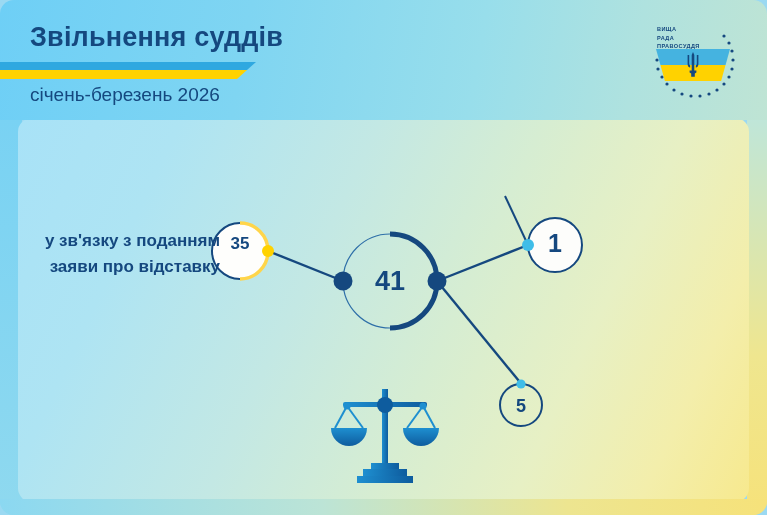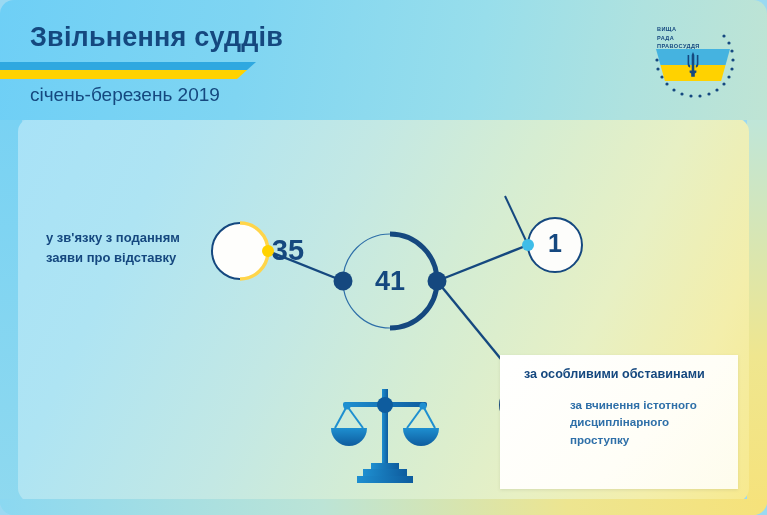--- a/index.html
+++ b/index.html
@@ -77,35 +77,35 @@
     position:absolute;left:0;bottom:0;width:767px;height:16px;
     background:linear-gradient(90deg,#8BD8F1 0%,#BCE4D6 42%,#EDE590 74%,#F6E27A 100%);
   }
 
   
   svg.layer{position:absolute;left:0;top:0;width:767px;height:515px;pointer-events:none;}
 
   
   .lbl{position:absolute;color:#15487F;font-weight:700;}
   .lbl-retire{
-    left:18px;top:228px;width:202px;text-align:left;
-    font-size:13px;line-height:1.55;padding-left:28px;
+    left:18px;top:228px;width:202px;text-align:right;
+    font-size:17px;line-height:1.55;
   }
   .lbl-own{
     left:505px;top:162px;width:180px;text-align:left;
     font-size:14.5px;line-height:1.5;
   }
   .lbl-total{
     left:295px;top:341px;width:190px;text-align:center;
     font-size:14px;
   }
 
   
   .num{position:absolute;color:#15487F;font-weight:700;text-align:center;}
-  .num-35{left:212px;top:234px;width:56px;font-size:29px;padding-left:48px;}
+  .num-35{left:212px;top:234px;width:56px;font-size:17px;}
   .num-41{left:360px;top:266px;width:60px;font-size:27px;}
   .num-1 {left:528px;top:229px;width:54px;font-size:25px;}
   .num-5 {left:503px;top:396px;width:36px;font-size:18px;color:#15487F;}
 
   
   .infobox{
     position:absolute;left:500px;top:355px;width:238px;height:134px;
     background:linear-gradient(135deg,#FFFFFF 0%,#FFFEF7 60%,#FEFCEC 100%);
     box-shadow:0 1px 3px rgba(120,130,90,.18);
   }
@@ -132,21 +132,21 @@
   <div class="bgbottom"></div>
 
   <div class="header">
     <div class="title">Звільнення суддів</div>
 
     <div class="flagbar">
       <div class="blue"></div>
       <div class="yellow"></div>
     </div>
 
-    <div class="subtitle">січень-березень 2019</div>
+    <div class="subtitle">січень-березень 2026</div>
 
     <div class="logo">
       <svg class="stars" viewBox="0 0 96 84">
         <g fill="#15487F">
           <circle cx="78" cy="12" r="1.6"></circle>
             <circle cx="83" cy="19" r="1.6"></circle>
           <circle cx="86" cy="27" r="1.6"></circle>
             <circle cx="87" cy="36" r="1.6"></circle>
           <circle cx="86" cy="45" r="1.6"></circle>
             <circle cx="83" cy="53" r="1.6"></circle>
@@ -220,24 +220,20 @@
     <div>заяви про відставку</div>
   </div>
 
 
 
   <div class="num num-35">35</div>
   <div class="num num-41">41</div>
   <div class="num num-1">1</div>
   <div class="num num-5">5</div>
 
-  <div class="infobox">
-    <div class="bx-title">за особливими обставинами</div>
-    <div class="bx-body">за вчинення істотного дисциплінарного проступку</div>
-  </div>
 
   <svg class="scales" viewBox="0 0 116 100">
     <defs>
       <linearGradient id="gpan" x1="0" y1="0" x2="0" y2="1">
         <stop offset="0%" stop-color="#1E8FD0"></stop>
         <stop offset="100%" stop-color="#0E5C9E"></stop>
       </linearGradient>
       <linearGradient id="gbar" x1="0" y1="0" x2="1" y2="0">
         <stop offset="0%" stop-color="#1E8FD0"></stop>
         <stop offset="100%" stop-color="#0E5C9E"></stop>

